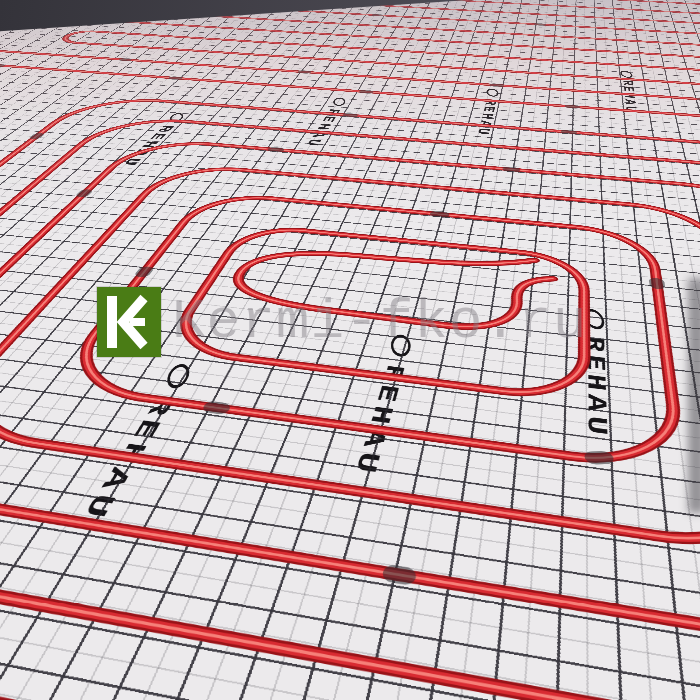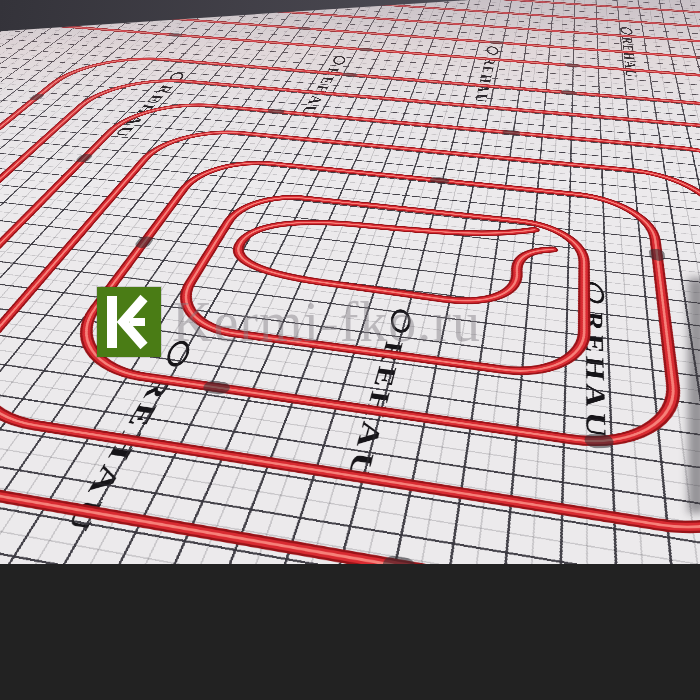--- a/index.html
+++ b/index.html
@@ -2,24 +2,24 @@
 <html style="--pipe: #d92b32; --pipe-dark: #991318; --pipe-sheen: #ff9d92; --grid: #38363e; --mat: #eceaec; --wedge: #403e45; --wm: #807d84; --ink: #161418; --green: #4a7c15;"><head>
 <meta charset="utf-8">
 <style>
   :root{
     --pipe:#d92b32; --pipe-dark:#991318; --pipe-sheen:#ff9d92; --tick:#2f2e33;
     --grid:#38363e; --mat:#eceaec; --wedge:#403e45; --ink:#161418;
     --wm:#807d84; --green:#4a7c15;
   }
   html,body{margin:0;padding:0;background:#222;}
   .stage{
-    position:relative;width:700px;height:564px;overflow:hidden;
+    position:relative;width:700px;height:700px;overflow:hidden;
     background:var(--mat);
     perspective:900px;
-    font-family:Liberation Serif, serif;
+    font-family:Liberation Mono, monospace;
   }
   .floor{
     position:absolute;left:-1450px;top:-2500px;width:3600px;height:3200px;
     transform-origin:1800px 3200px;
     transform:rotateX(55deg);
   }
   .mat{
     position:absolute;left:-600px;top:-1300px;width:4800px;height:4800px;
     transform:rotate(12deg);
     background:

